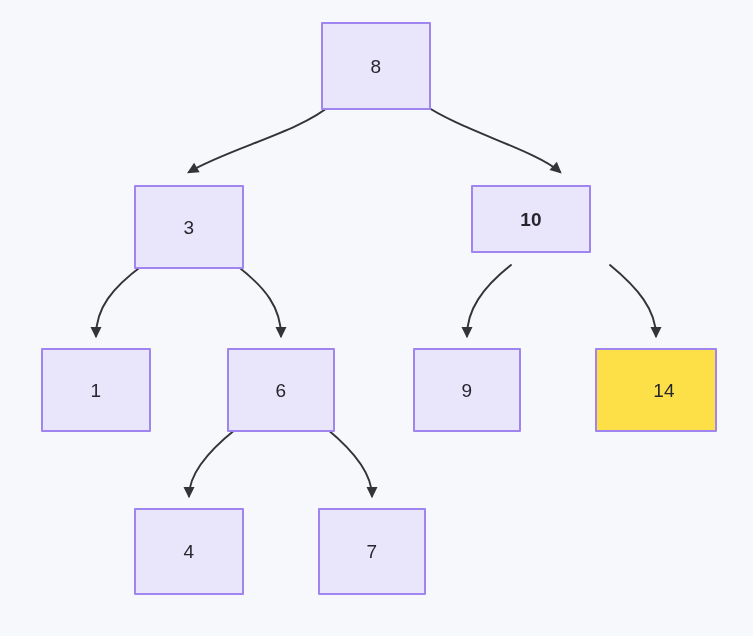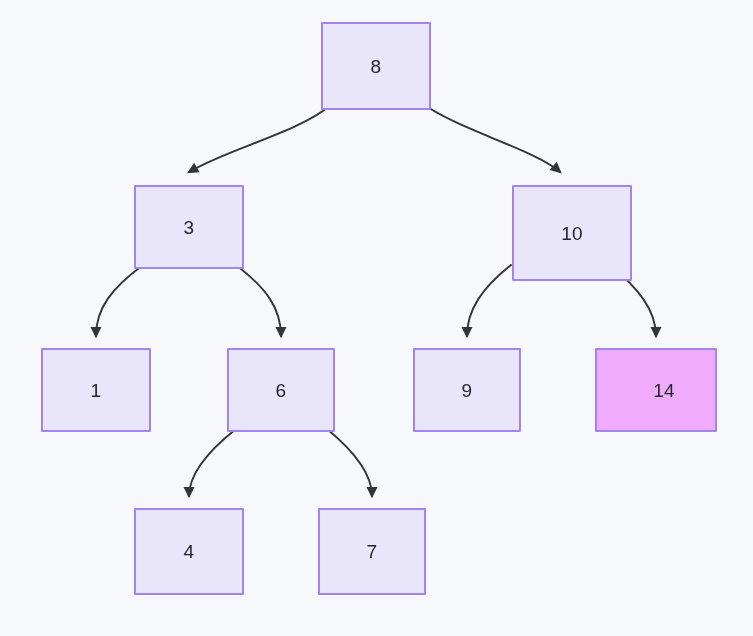--- a/index.html
+++ b/index.html
@@ -71,33 +71,33 @@
       </g>
   </svg>
 
   <div id="nodes-group">
       <div class="tree-node" style="left: 321px; top: 22px; width: 110px; height: 88px; background: rgb(233, 230, 252); border-color: rgb(160, 132, 240); color: rgb(38, 38, 46);">
         <span class="node-label">8</span>
       </div>
       <div class="tree-node" style="left: 134px; top: 185px; width: 110px; height: 84px; background: rgb(233, 230, 252); border-color: rgb(160, 132, 240); color: rgb(38, 38, 46);">
         <span class="node-label">3</span>
       </div>
-      <div class="tree-node" style="left: 512px; top: 185px; width: 120px; height: 96px; background: rgb(233, 230, 252); border-color: rgb(160, 132, 240); color: rgb(38, 38, 46);">
+      <div class="tree-node" style="left: 471px; top: 185px; width: 120px; height: 68px; background: rgb(233, 230, 252); border-color: rgb(160, 132, 240); color: rgb(38, 38, 46); font-weight: bold;">
         <span class="node-label">10</span>
       </div>
       <div class="tree-node" style="left: 41px; top: 348px; width: 110px; height: 84px; background: rgb(233, 230, 252); border-color: rgb(160, 132, 240); color: rgb(38, 38, 46);">
         <span class="node-label">1</span>
       </div>
       <div class="tree-node" style="left: 227px; top: 348px; width: 108px; height: 84px; background: rgb(233, 230, 252); border-color: rgb(160, 132, 240); color: rgb(38, 38, 46);">
         <span class="node-label">6</span>
       </div>
       <div class="tree-node" style="left: 413px; top: 348px; width: 108px; height: 84px; background: rgb(233, 230, 252); border-color: rgb(160, 132, 240); color: rgb(38, 38, 46);">
         <span class="node-label">9</span>
       </div>
-      <div class="tree-node" style="left: 595px; top: 348px; width: 122px; height: 84px; background: #f0abfc; border-color: rgb(160, 132, 240); color: rgb(38, 38, 46); padding-left: 16px;">
+      <div class="tree-node" style="left: 595px; top: 348px; width: 122px; height: 84px; background: #fde047; border-color: rgb(160, 132, 240); color: rgb(38, 38, 46); padding-left: 16px;">
         <span class="node-label">14</span>
       </div>
       <div class="tree-node" style="left: 134px; top: 508px; width: 110px; height: 87px; background: rgb(233, 230, 252); border-color: rgb(160, 132, 240); color: rgb(38, 38, 46);">
         <span class="node-label">4</span>
       </div>
       <div class="tree-node" style="left: 318px; top: 508px; width: 108px; height: 87px; background: rgb(233, 230, 252); border-color: rgb(160, 132, 240); color: rgb(38, 38, 46);">
         <span class="node-label">7</span>
       </div>
     </div>
 

